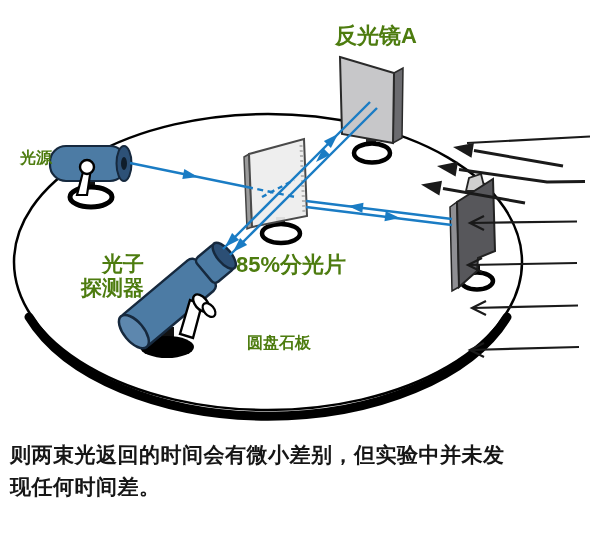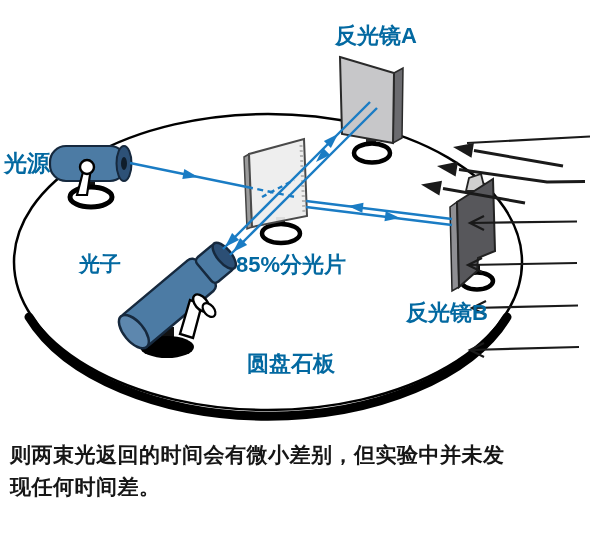--- a/index.html
+++ b/index.html
@@ -1,26 +1,26 @@
 <!DOCTYPE html>
 <html><head>
 <meta charset="utf-8">
 <style>
   html,body{margin:0;padding:0;background:#fff;}
   #stage{position:relative;width:600px;height:533px;background:#fff;overflow:hidden;
          font-family:"Liberation Sans",sans-serif;color:#1c1c1c;}
   #diagram-svg{position:absolute;left:0;top:0;}
-  .lbl{position:absolute;white-space:nowrap;font-weight:600;color:#0369a1;}
-  .lbl-light-source{left:4px;top:148px;font-size:23px;}
+  .lbl{position:absolute;white-space:nowrap;font-weight:600;color:#4d7c0f;}
+  .lbl-light-source{left:20px;top:148px;font-size:16px;}
   .lbl-mirror-a{left:335px;top:21px;font-size:22px;}
   .lbl-ether{left:471px;top:115px;font-size:21px;}
   .lbl-splitter{left:236px;top:250px;font-size:22px;}
-  .lbl-detector{left:56px;top:252px;font-size:21px;text-align:center;width:88px;
+  .lbl-detector{left:56px;top:252px;font-size:21px;text-align:right;width:88px;
                 line-height:24px;white-space:normal;}
-  .lbl-disk{left:247px;top:349px;font-size:22px;}
+  .lbl-disk{left:247px;top:333px;font-size:16px;}
   .lbl-mirror-b{left:406px;top:298px;font-size:22px;}
   #caption{position:absolute;left:10px;top:439px;width:580px;font-size:21px;
            line-height:32px;font-weight:700;color:#161616;letter-spacing:0.5px;}
 </style>
 </head>
 <body>
 
 <div id="stage">
 
 <svg id="diagram-svg" width="600" height="533" viewBox="0 0 600 533">
@@ -115,22 +115,22 @@
     <polygon points="437,166 458,161.7 455.6,176.5"></polygon>
     <polygon points="421,184.5 442,180.7 439.4,195.5"></polygon>
   </g>
 </svg>
 
 <div class="lbl lbl-light-source">光源</div>
 <div class="lbl lbl-mirror-a">反光镜A</div>
 <div class="lbl lbl-splitter">85%分光片</div>
 <div class="lbl lbl-detector">
       <div>光子</div>
+      <div>探测器</div>
     </div>
 <div class="lbl lbl-disk">圆盘石板</div>
-<div class="lbl lbl-mirror-b">反光镜B</div>
 
 <div id="caption">
   <div>则两束光返回的时间会有微小差别，但实验中并未发</div>
   <div>现任何时间差。</div>
 </div>
 
 </div>
 
 </body></html>

